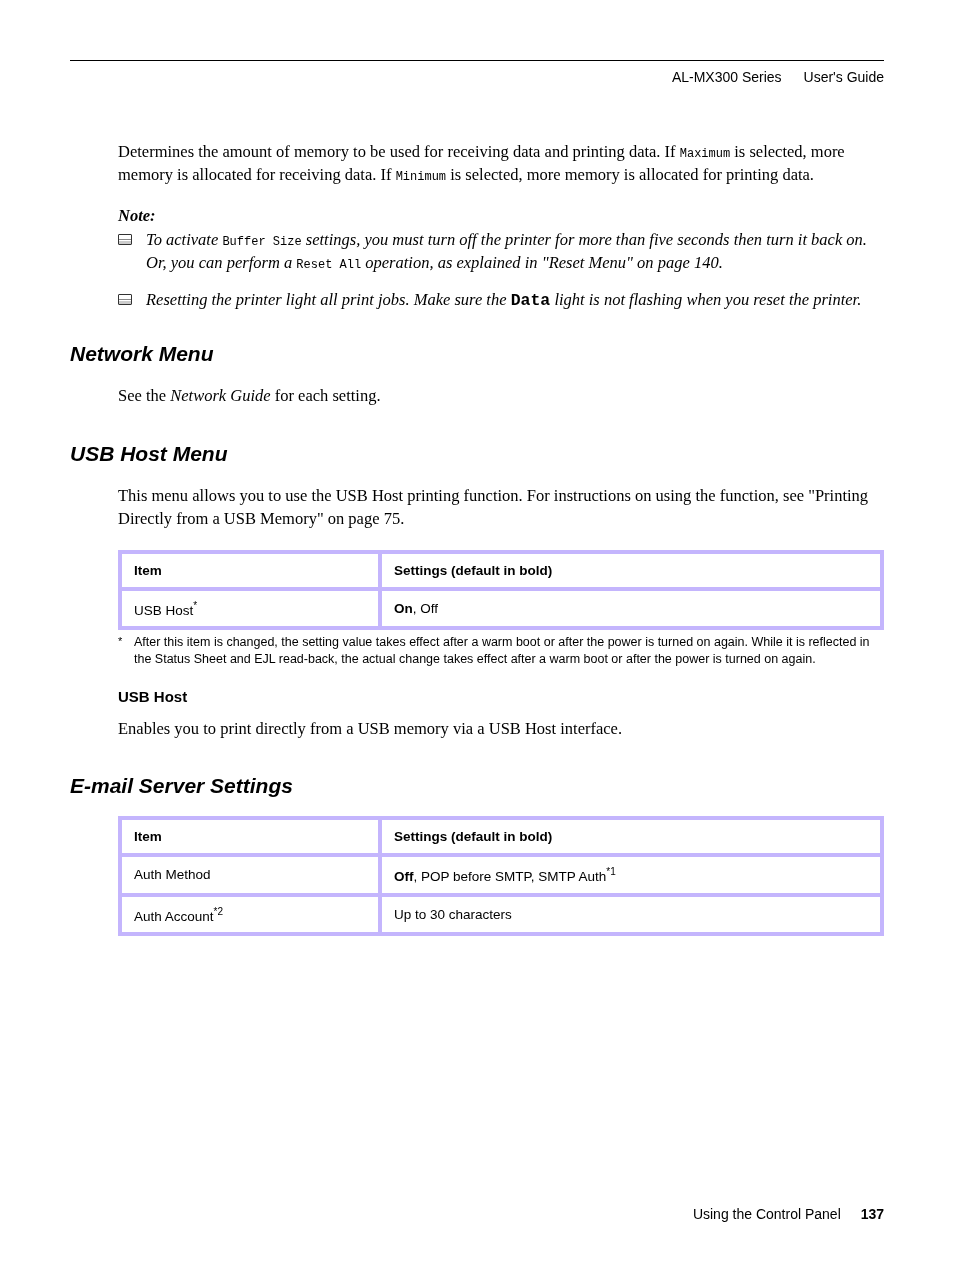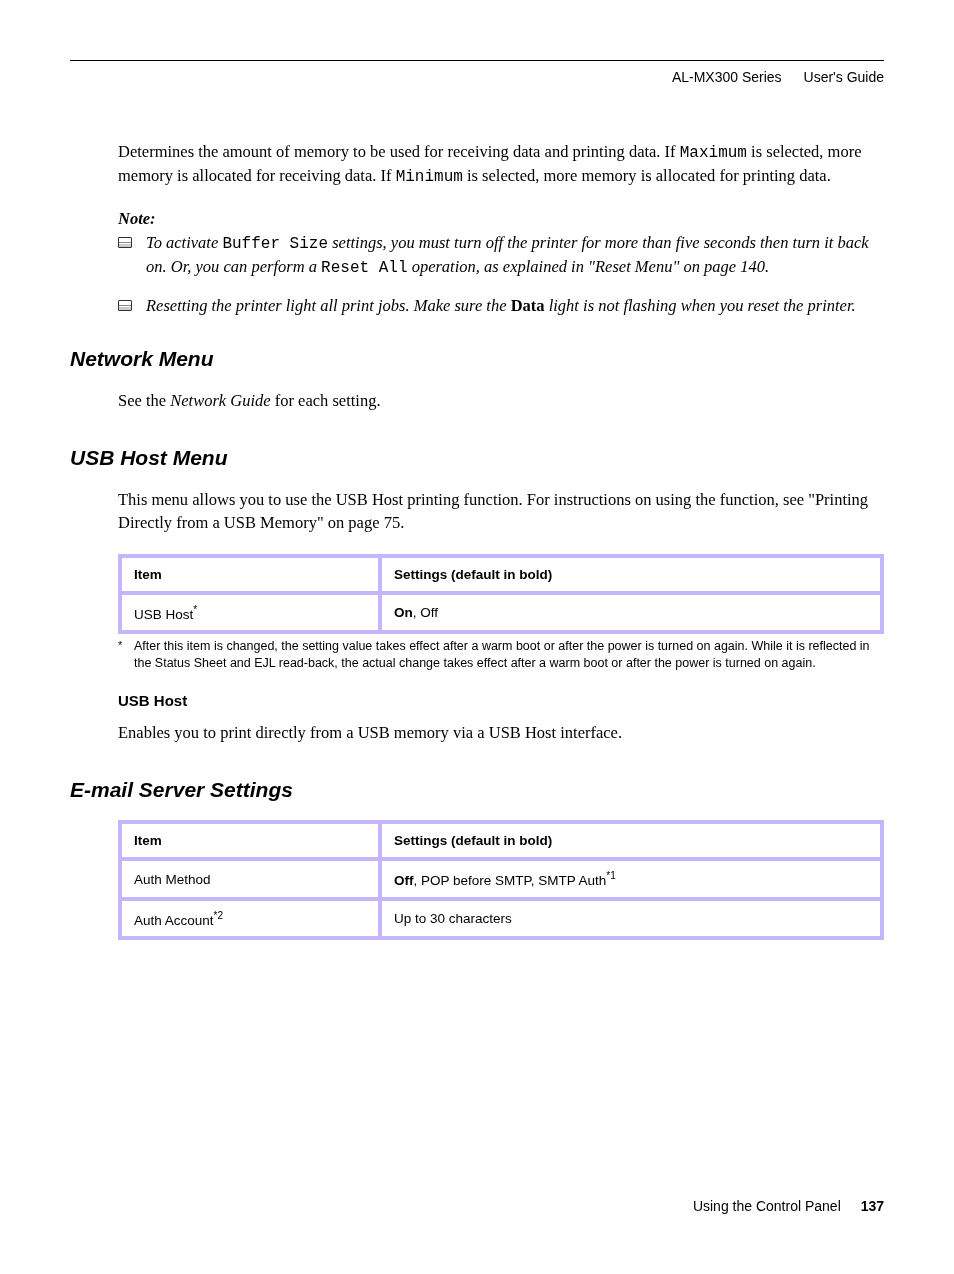--- a/index.html
+++ b/index.html
@@ -29,21 +29,21 @@
   .content {
     padding-left: 48px;
   }
   .body-text {
     font-size: 16.5px;
     line-height: 1.4;
     margin-bottom: 20px;
   }
   .mono {
     font-family: 'Courier New', monospace;
-    font-size: 16px;
+    font-size: 12px;
   }
   .note-label {
     font-style: italic;
     font-weight: bold;
     font-size: 16.5px;
     margin-bottom: 2px;
   }
   .note-list {
     margin-bottom: 24px;
   }
@@ -63,21 +63,21 @@
     margin-right: 14px;
     margin-top: 6px;
     position: relative;
     background: linear-gradient(to bottom, #fff 45%, #888 45%, #888 55%, #fff 55%);
     box-shadow: inset 0 -3px 0 #ccc;
   }
   .note-text { font-style: italic; }
   .note-text .mono { font-style: normal; }
   .note-text .data-bold {
     font-style: normal;
-    font-family: Liberation Serif, serif;
+    font-family: Liberation Mono, monospace;
     font-weight: bold;
   }
   .section-h {
     font-family: Verdana, Arial, sans-serif;
     font-weight: bold;
     font-style: italic;
     font-size: 21px;
     margin-top: 34px;
     margin-bottom: 18px;
     margin-left: 0;
@@ -114,21 +114,21 @@
     line-height: 1.35;
     margin-bottom: 20px;
   }
   .footnote .fn-marker {
     flex-shrink: 0;
     width: 16px;
     font-size: 11px;
   }
   .footer {
     position: absolute;
-    bottom: 60px;
+    bottom: 52px;
     right: 70px;
     font-family: Verdana, Arial, sans-serif;
     font-size: 14px;
   }
   .footer .pageno {
     font-weight: bold;
     margin-left: 16px;
   }
   .b { font-weight: bold; }
 </style>

